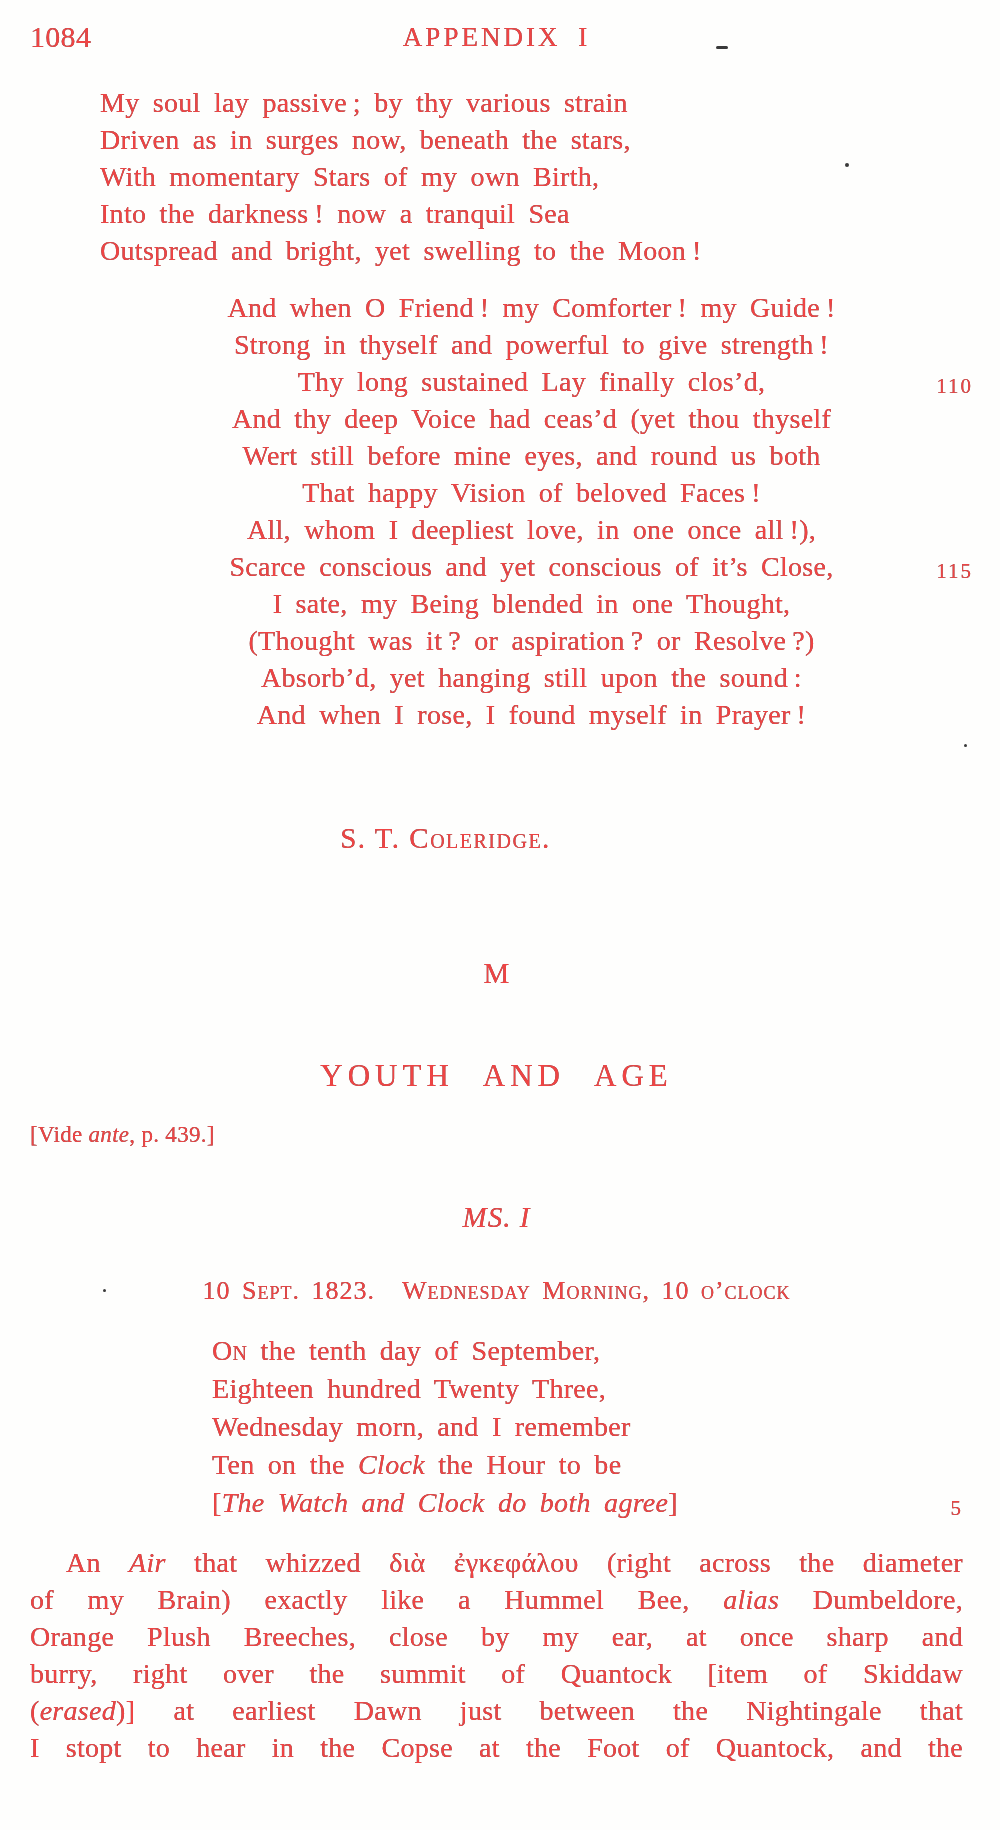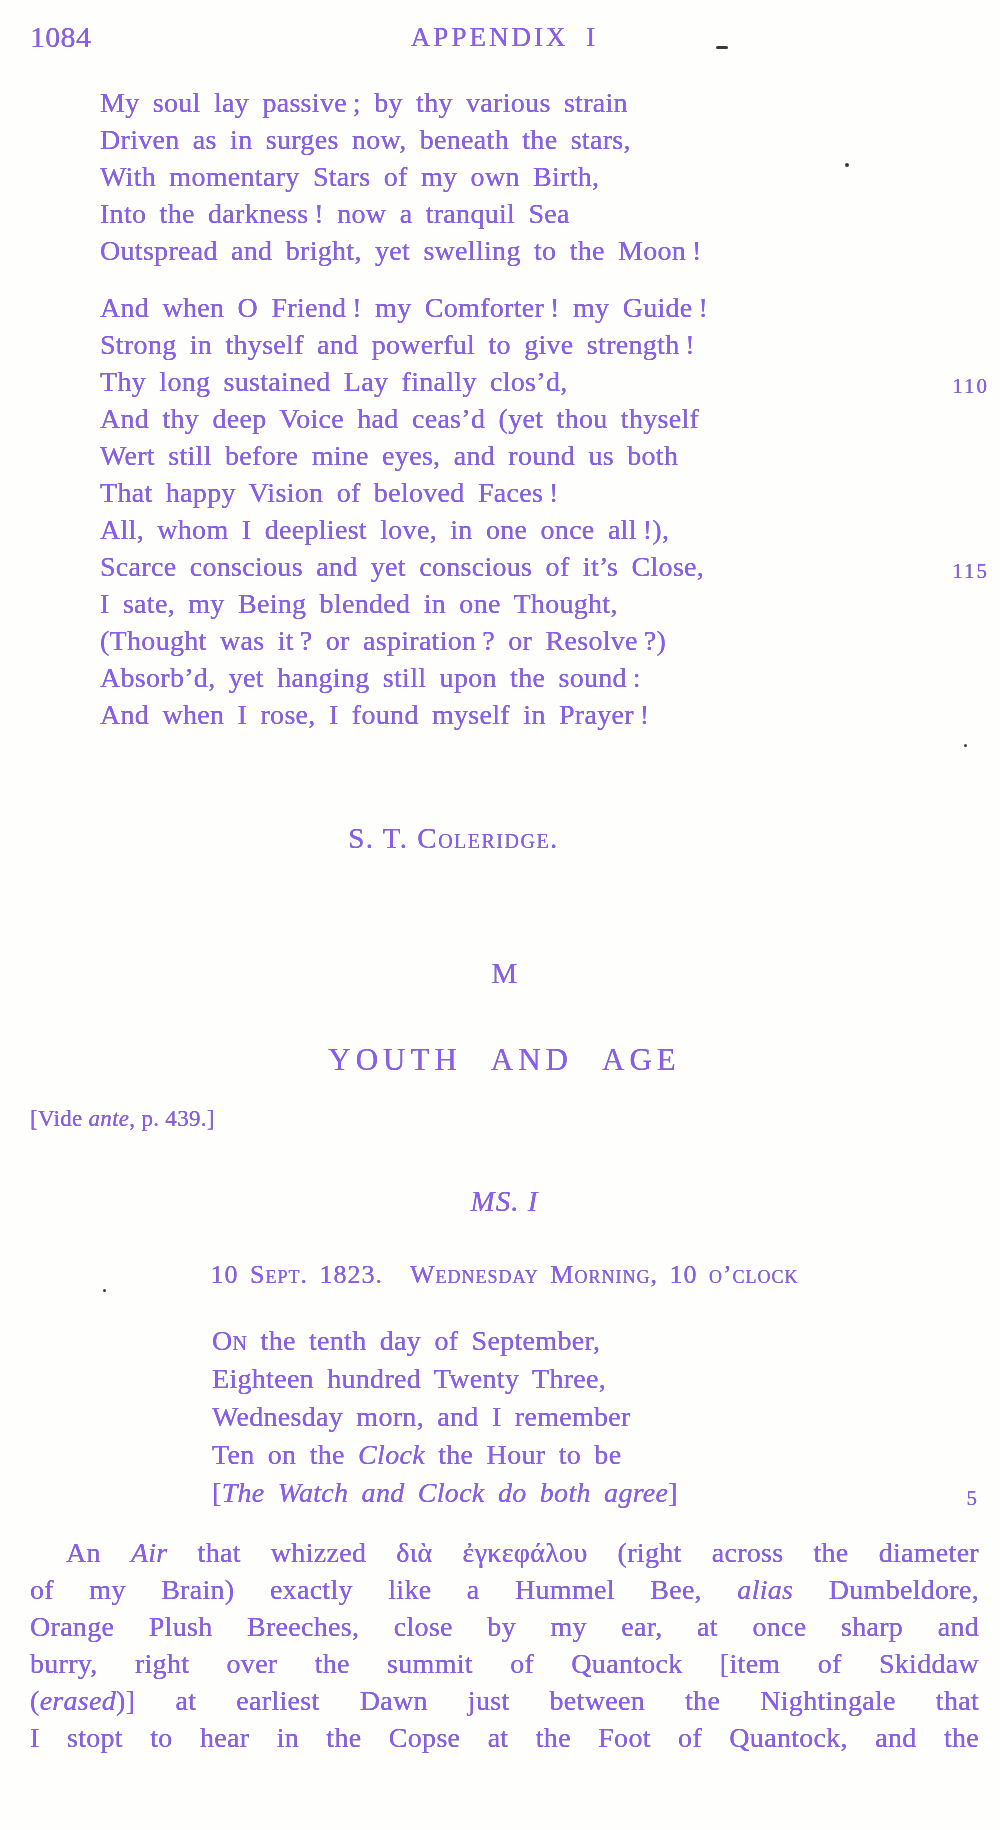--- a/index.html
+++ b/index.html
@@ -1,67 +1,67 @@
 <!DOCTYPE html>
 <html><head>
 <meta charset="utf-8">
 <style>
   html,body{margin:0;padding:0;background:#e8e8e4;}
   .page{
     position:relative;
     width:1000px;height:1830px;
     margin:0 auto;
     background:#fefefd;
-    color:#8b5cf6;
+    color:#ef4444;
     font-family:"Liberation Serif","DejaVu Serif",serif;
     box-sizing:border-box;
-    padding:16px 21px 0 30px;
+    padding:16px 37px 0 30px;
     overflow:hidden;
     letter-spacing:.3px;
     text-shadow:0 0 .5px rgba(20,20,20,.75);
   }
   
   .running-head{position:relative;height:42px;line-height:42px;}
   .pagenum{font-size:30px;}
   .head-title{
     position:absolute;left:50%;top:0;transform:translateX(-50%);
     font-size:27px;letter-spacing:3px;word-spacing:8px;
   }
   
   .poem{font-size:28px;line-height:37px;word-spacing:6px;}
   .stanza1{margin:26px 0 0 70px;}
-  .stanza2{margin:20px 0 0 70px;}
+  .stanza2{margin:20px 0 0 70px;text-align:center;}
   .poem .line{position:relative;white-space:nowrap;}
   .line-num{
     position:absolute;top:5px;font-size:21px;letter-spacing:2px;
     word-spacing:0;white-space:nowrap;
   }
   .stanza1 .line-num,.stanza2 .line-num{right:-10px;}
   .stanza3 .line-num{right:0;}
   .seg-i{font-style:italic;}
   .seg-sc{font-variant:small-caps;}
   .seg-gk{font-style:normal;}
   
   .signature{
     margin-top:85px;text-align:center;padding-right:102px;
     font-variant:small-caps;font-size:29px;letter-spacing:1.5px;line-height:40px;
   }
   
   .section-letter{margin-top:96px;text-align:center;font-size:29px;line-height:38px;}
   .poem-title{
-    margin-top:48px;text-align:center;font-size:31px;line-height:40px;
+    margin-top:64px;text-align:center;font-size:31px;line-height:40px;
     letter-spacing:5px;word-spacing:18px;
   }
   .reference{margin-top:24px;text-align:left;font-size:23px;line-height:30px;}
   .ms-heading{margin-top:48px;text-align:center;font-size:29px;line-height:38px;font-style:italic;letter-spacing:1px;}
   .dateline{
     margin-top:36px;text-align:center;font-size:26px;line-height:38px;
     font-variant:small-caps;letter-spacing:1px;word-spacing:4px;
   }
-  .stanza3{margin:28px 0 0 182px;line-height:38px;}
+  .stanza3{margin:22px 0 0 182px;line-height:38px;}
   
   .prose{margin-top:22px;font-size:28px;line-height:37px;}
   .prose .line{
     text-align:justify;text-align-last:justify;
   }
   .prose .line:first-child{text-indent:36px;}
   
   .speck{position:absolute;background:#3a3a3a;border-radius:2px;}
   .s1{left:716px;top:46px;width:12px;height:3px;}
   .s2{left:845px;top:163px;width:4px;height:4px;}

